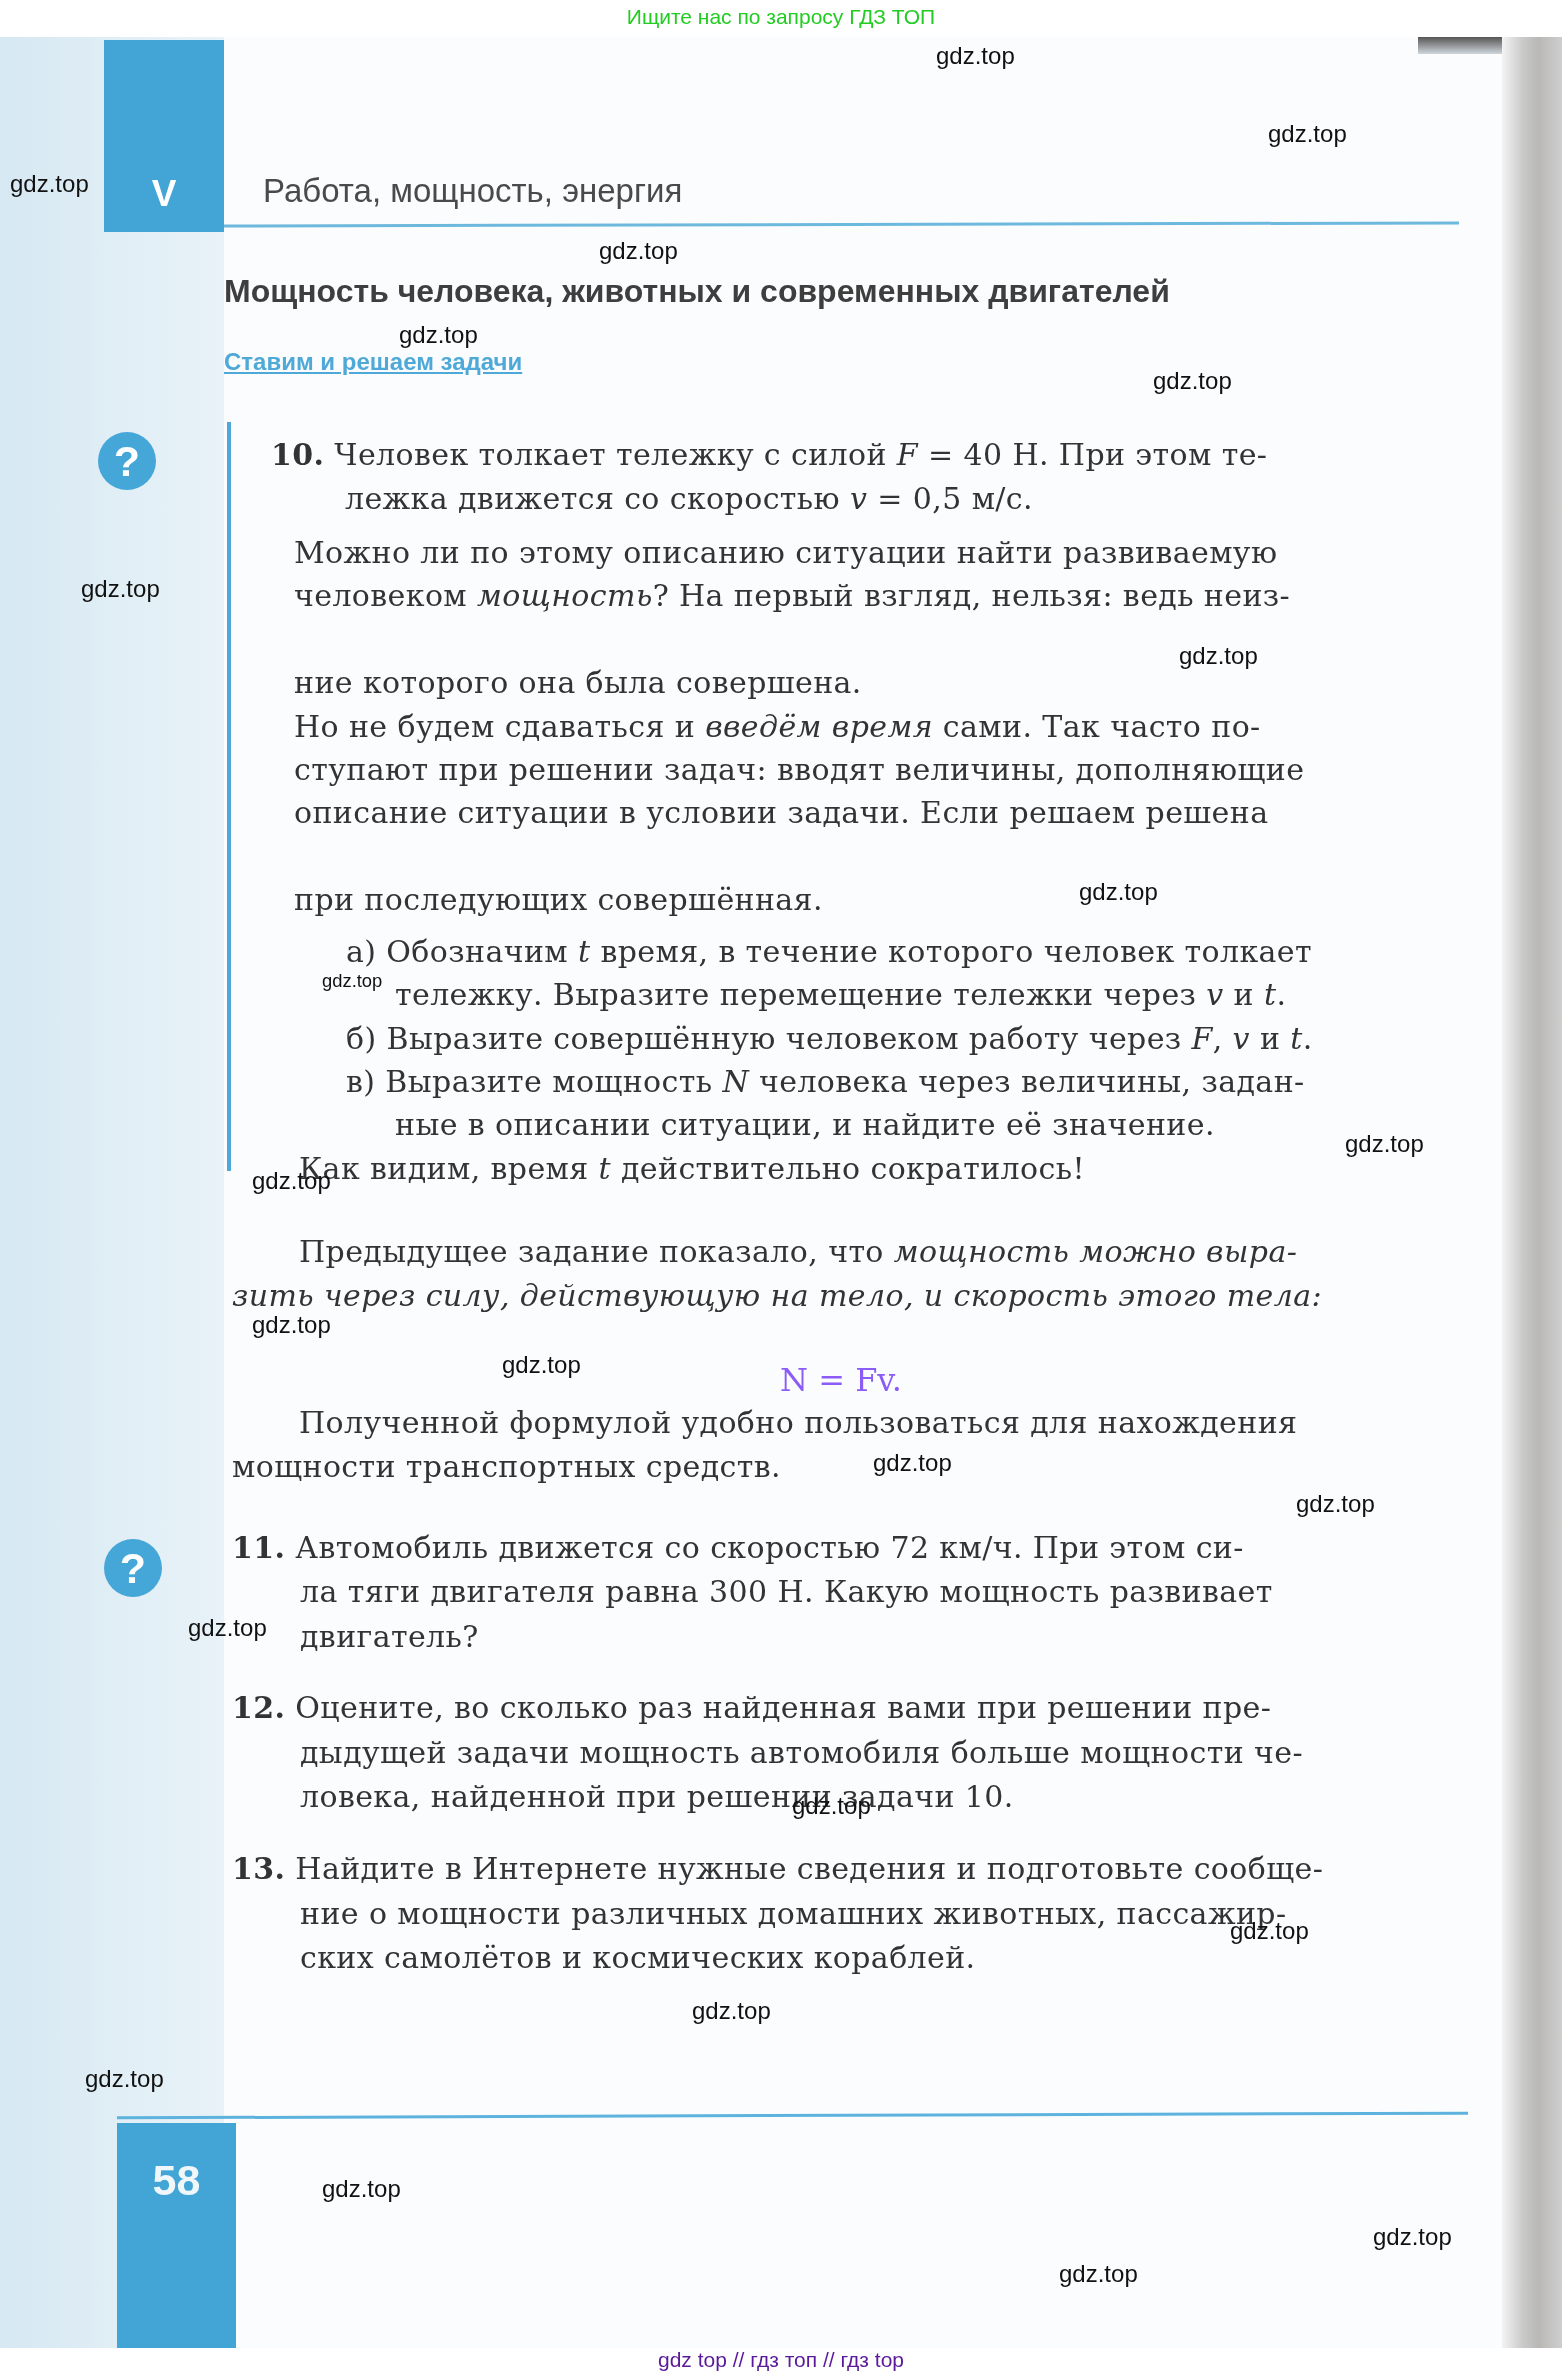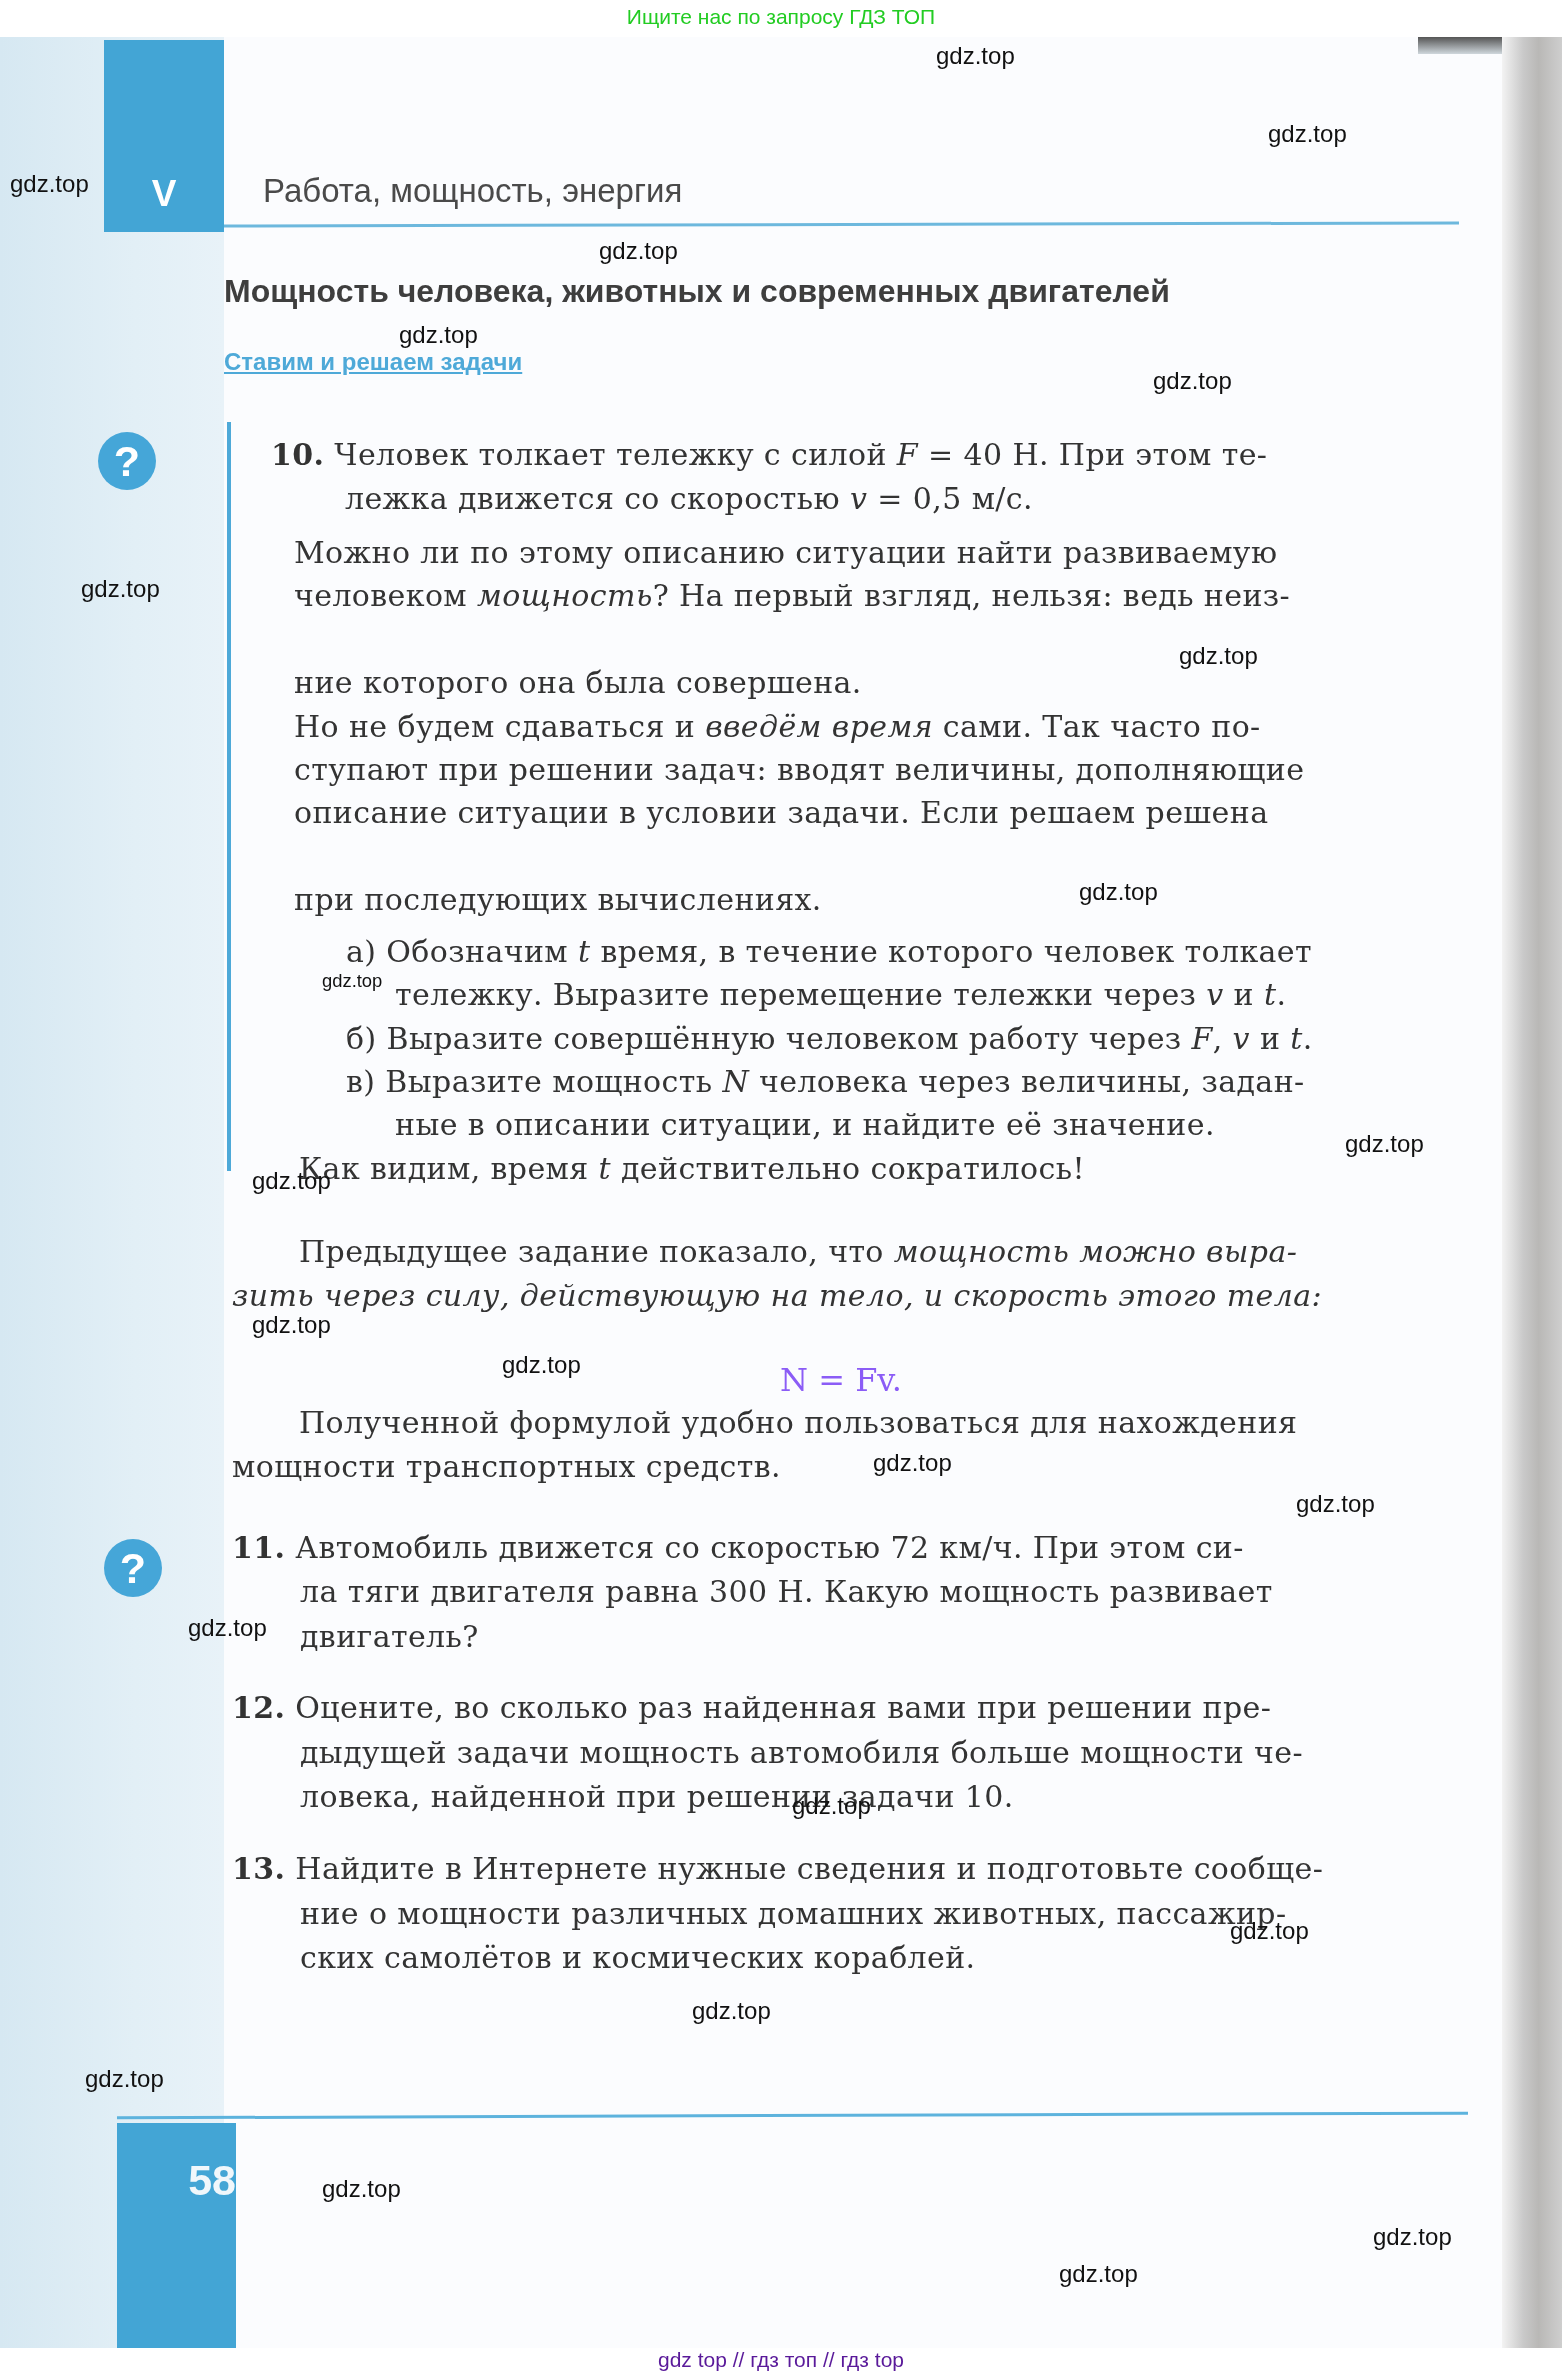--- a/index.html
+++ b/index.html
@@ -16,21 +16,21 @@
   .sec-title { position:absolute; left:224px; top:236px; font-family:"Liberation Sans", sans-serif; font-weight:bold; font-size:32px; color:#3e3e3e; }
   .sub-title { position:absolute; left:224px; top:311px; font-family:"Liberation Sans", sans-serif; font-weight:bold; font-size:24px; color:#4ea9d8;text-decoration:underline; }
   .task-bar { position:absolute; left:227px; top:385px; width:4.2px; height:749px; background:#4ea9d8; }
   .qicon { position:absolute; width:58px; height:58px; border-radius:50%; background:#45a6d8; color:#fff; font-family:"Liberation Sans", sans-serif; font-weight:bold; font-size:43px; line-height:58px; text-align:center; }
   .txt { position:absolute; font-size:30px; color:#333; white-space:nowrap; letter-spacing:0.4px; }
   .txt i { font-style:italic; }
   .num { font-weight:bold; }
   .formula { position:absolute; left:780px; top:1324px; font-size:32px; color:#8b5cf6; }
   .rule-bot { position:absolute; left:117px; top:2077px; width:1351px; height:3.3px; background:#5db3dd; transform:rotate(-0.2deg); }
   .page-tab { position:absolute; left:117px; top:2086px; width:119px; height:225px; background:#43a5d5; }
-  .page-num { position:absolute; left:0; right:0; top:33px; text-align:right; color:#f0f7fb; font-family:"Liberation Sans", sans-serif; font-weight:bold; font-size:43px; }
+  .page-num { position:absolute; left:0; right:0; top:33px; text-align:center; color:#f0f7fb; font-family:"Liberation Sans", sans-serif; font-weight:bold; font-size:43px; }
   .wm { position:absolute; font-family:"Liberation Sans", sans-serif; font-size:24px; color:#111; }
   .wm-small { font-size:18.4px; }
   .footer { position:absolute; left:0; top:2348px; width:1562px; text-align:center; font-family:"Liberation Sans", sans-serif; font-size:21px; color:#5a1a9a; }
 </style>
 </head>
 <body>
 
 <div class="banner">Ищите нас по запросу ГДЗ ТОП</div>
 
 <div class="page">
@@ -53,21 +53,21 @@
   <div class="txt" style="left:271px; top:400px;"><span class="num">10.</span> <span>Человек толкает тележку с силой </span><i>F</i><span> = 40 Н. При этом те-</span></div>
   <div class="txt" style="left:345px; top:444px;"><span>лежка движется со скоростью </span><i>v</i><span> = 0,5 м/с.</span></div>
 
   <div class="txt" style="left:294px; top:498px;">Можно ли по этому описанию ситуации найти развиваемую</div>
   <div class="txt" style="left:294px; top:541px;"><span>человеком </span><i>мощность</i><span>? На первый взгляд, нельзя: ведь неиз-</span></div>
   <div class="txt" style="left:294px; top:628px;">ние которого она была совершена.</div>
 
   <div class="txt" style="left:294px; top:672px;"><span>Но не будем сдаваться и </span><i>введём время</i><span> сами. Так часто по-</span></div>
   <div class="txt" style="left:294px; top:715px;">ступают при решении задач: вводят величины, дополняющие</div>
   <div class="txt" style="left:294px; top:758px;">описание ситуации в условии задачи. Если решаем решена</div>
-  <div class="txt" style="left:294px; top:845px;">при последующих вычислениях.</div>
+  <div class="txt" style="left:294px; top:845px;">при последующих совершённая.</div>
 
   <div class="txt" style="left:346px; top:897px;"><span>а)</span> <span>Обозначим </span><i>t</i><span> время, в течение которого человек толкает</span></div>
   <div class="txt" style="left:395px; top:940px;"><span>тележку. Выразите перемещение тележки через </span><i>v</i><span> и </span><i>t</i><span>.</span></div>
   <div class="txt" style="left:346px; top:984px;"><span>б)</span> <span>Выразите совершённую человеком работу через </span><i>F</i><span>, </span><i>v</i><span> и </span><i>t</i><span>.</span></div>
   <div class="txt" style="left:395px; top:1070px;">ные в описании ситуации, и найдите её значение.</div>
   <div class="txt" style="left:346px; top:1027px;"><span>в)</span> <span>Выразите мощность </span><i>N</i><span> человека через величины, задан-</span></div>
 
   <div class="txt" style="left:299px; top:1114px;"><span>Как видим, время </span><i>t</i><span> действительно сократилось!</span></div>
 
   <div class="txt" style="left:299px; top:1197px;"><span>Предыдущее задание показало, что </span><i>мощность можно выра-</i></div>

